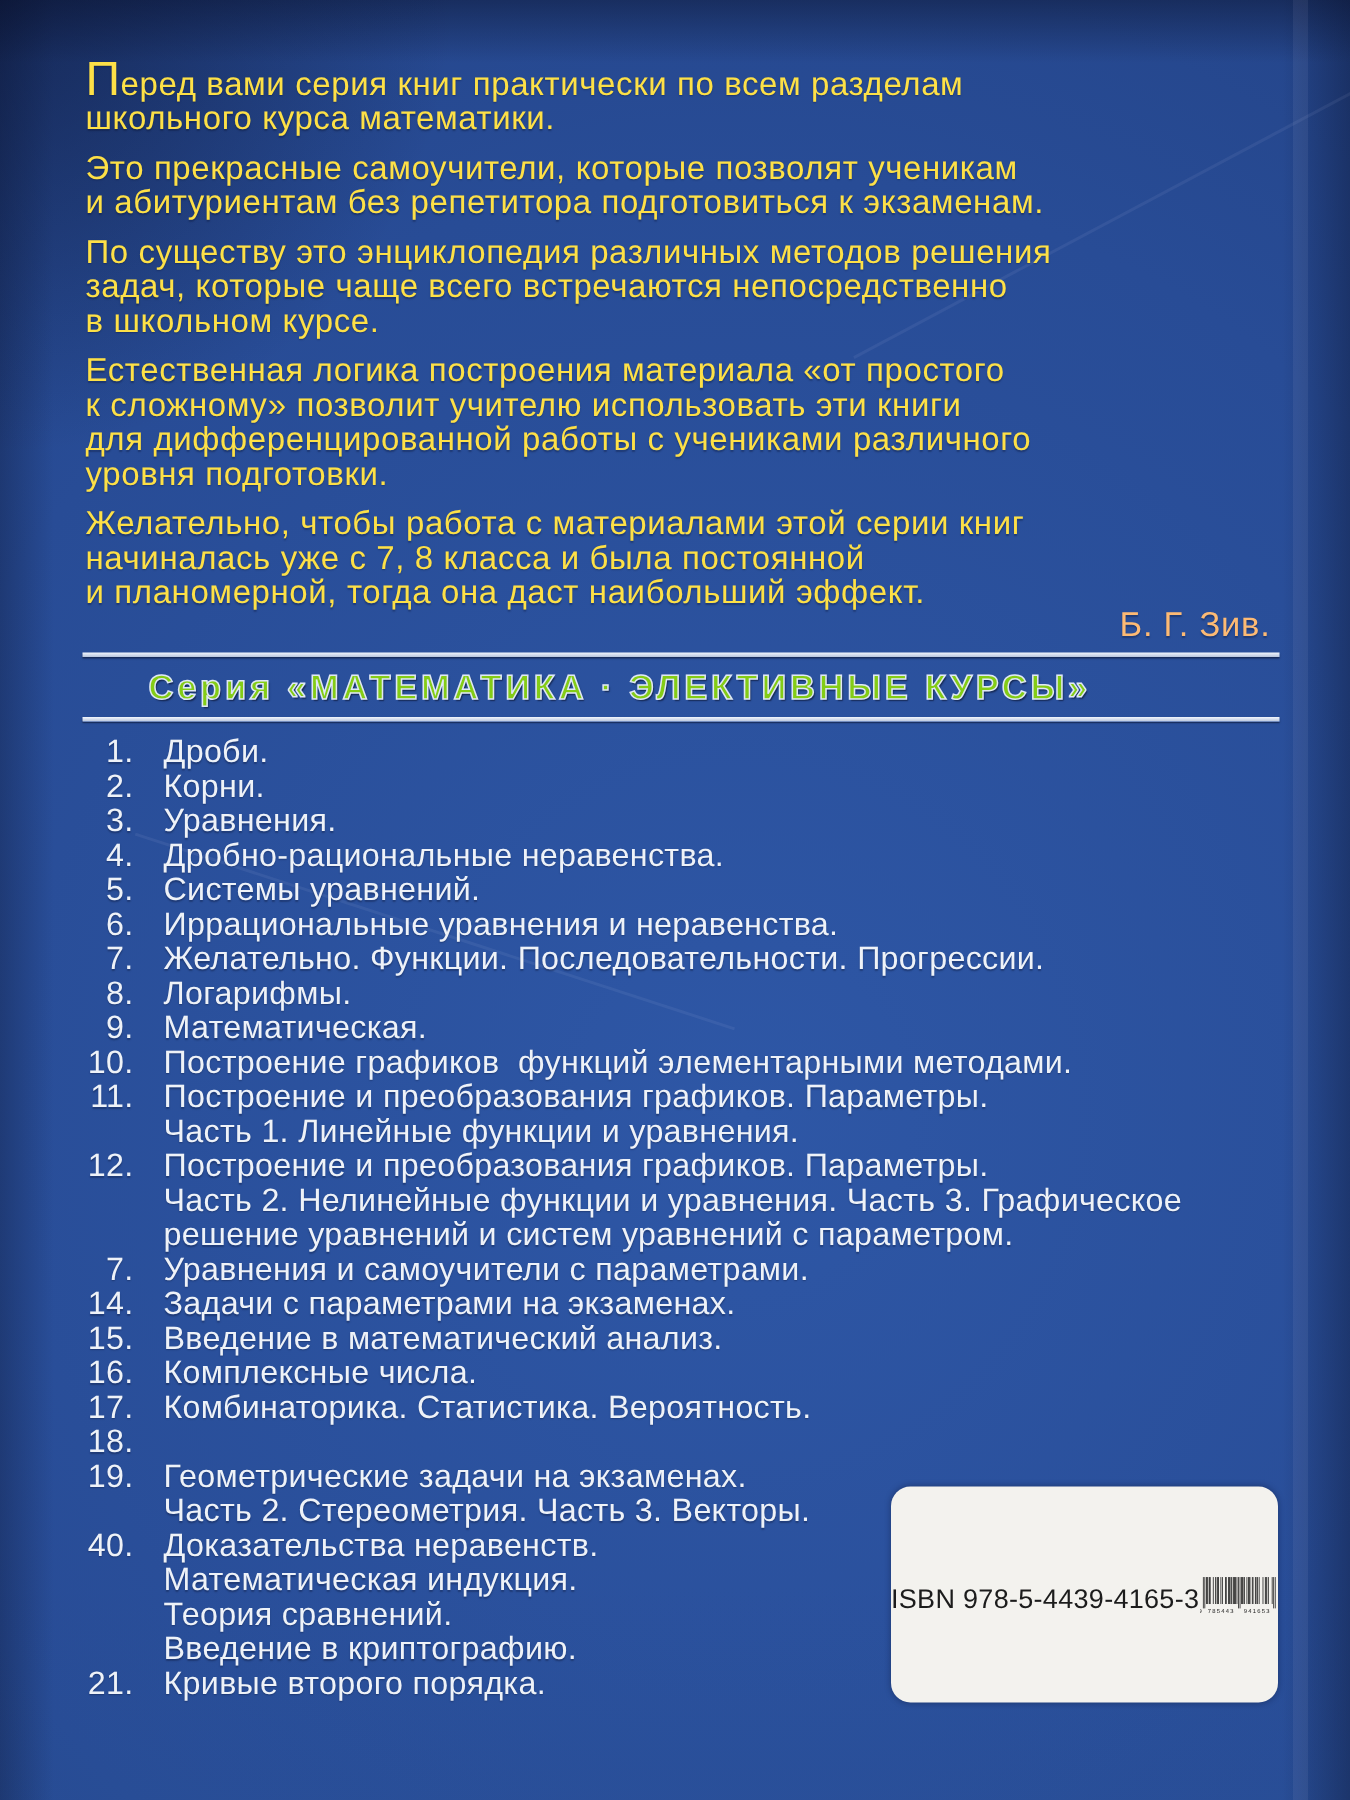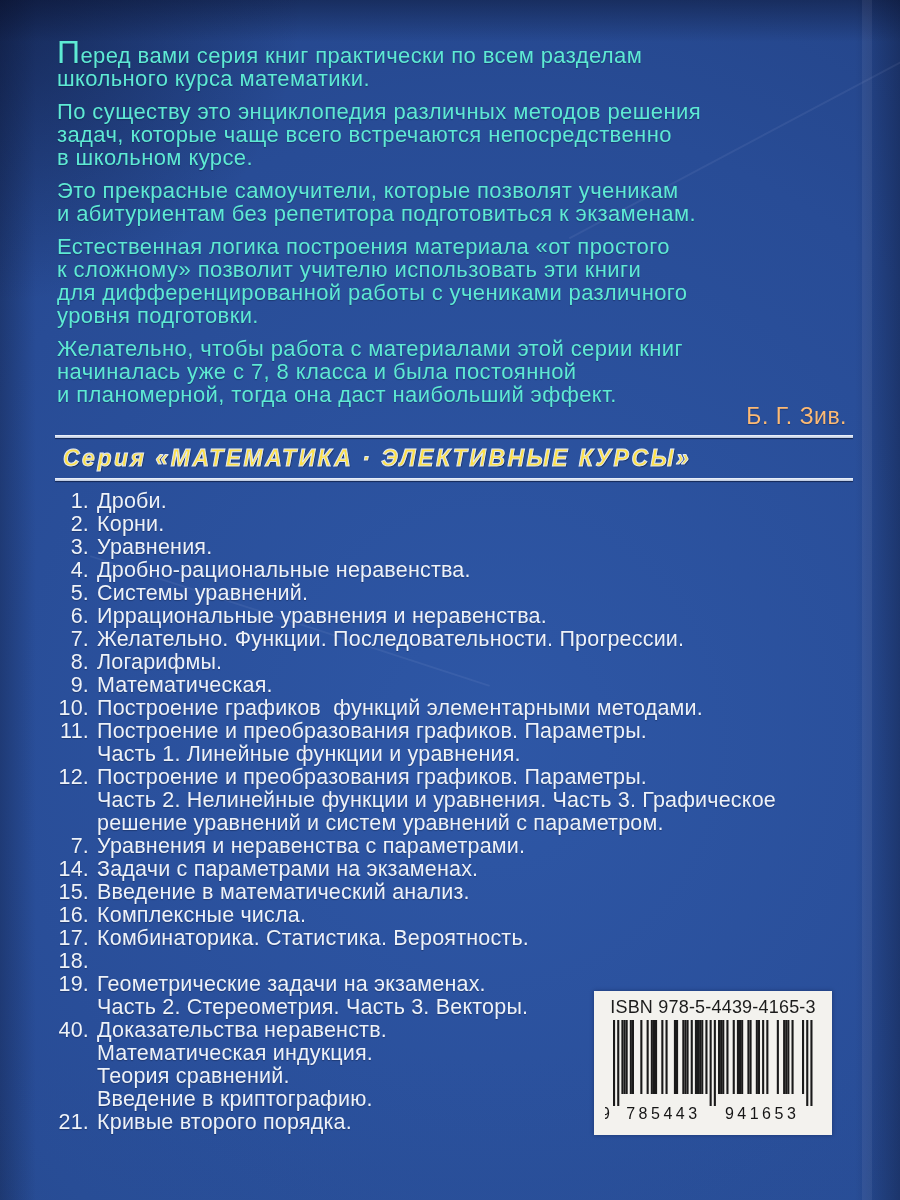--- a/index.html
+++ b/index.html
@@ -15,80 +15,81 @@
       linear-gradient(to top, rgba(40,80,150,.25) 0%, rgba(40,80,150,0) 12%),
       radial-gradient(ellipse 120% 95% at 55% 62%, #2e57a6 0%, #284c96 55%, #203d7c 100%);
   }
   .streak { position:absolute; background:rgba(220,230,250,.07); pointer-events:none; }
   .s1 { left:862px; top:0; width:10px; height:1200px; }
   .s2 { left:540px; top:120px; width:500px; height:2px; transform:rotate(-28deg); }
   .s3 { left:80px; top:620px; width:420px; height:1.5px; transform:rotate(18deg); }
 
   .intro { position:absolute; left:57px; top:44px; width:792px; }
   .intro p.para {
-    margin:0 0 10px 0; color:#5eead4; font-size:22px; line-height:23px;
+    margin:0 0 10px 0; color:#fde047; font-size:22px; line-height:23px;
     letter-spacing:.4px; white-space:pre-wrap;
     text-shadow:0 1px 1px rgba(10,18,45,.35);
   }
   .intro p.para.first::first-letter { font-size:32px; line-height:16px; }
 
   .author {
     position:absolute; left:57px; top:403px; width:790px; text-align:right;
     color:#fdba74; font-size:23px; letter-spacing:.5px;
     text-shadow:0 1px 1px rgba(10,18,45,.35);
   }
 
   .banner { position:absolute; left:55px; top:435px; width:798px; }
   .rule {
     height:3px; background:linear-gradient(to bottom,#f2f6fd,#b6c4dd);
     box-shadow:0 1px 1px rgba(5,10,30,.55);
   }
   .banner-text {
-    font-size:23px; font-weight:bold; font-style:italic; letter-spacing:2.5px;
-    padding:7px 0 6px 8px; color:#fde047;
+    font-size:23px; font-weight:bold; letter-spacing:2.5px;
+    padding:7px 0 6px 8px; color:#84cc16;
     -webkit-text-stroke:1px #dfe8f6;
     text-shadow:1px 1px 1px rgba(5,10,30,.55);
     white-space:nowrap;
+    margin-left:36px;
   }
 
   .book-list { position:absolute; left:55px; top:490px; width:815px; }
   .book-list .item {
     display:flex; color:#eef2f8; font-size:21.5px; line-height:23px;
     letter-spacing:.2px; text-shadow:0 1px 1px rgba(10,18,45,.35);
   }
   .book-list .num { flex:0 0 34px; width:34px; text-align:right; }
-  .book-list .txt { margin-left:8px; white-space:pre-wrap; }
+  .book-list .txt { margin-left:20px; white-space:pre-wrap; }
 
   .barcode-box {
-    position:absolute; left:594px; top:991px; width:238px; height:144px;
-    background:#f3f2ee; border-radius:0;
+    position:absolute; left:594px; top:991px; width:258px; height:144px;
+    background:#f3f2ee; border-radius:13px;
     box-shadow:0 0 4px rgba(10,18,45,.4);
-    display:flex; flex-direction:column; align-items:center;
+    display:flex; align-items:center;
   }
   .isbn {
     margin-top:6px; font-size:18px; color:#1c1c1c; letter-spacing:.2px;
     white-space:nowrap;
   }
   .barcode-svg { display:block; margin-top:2px; }
 </style>
 </head>
 <body>
 
 <div class="streak s1"></div>
 <div class="streak s2"></div>
 <div class="streak s3"></div>
 
 <div class="intro">
     <p class="para first">Перед вами серия книг практически по всем разделам
 школьного курса математики.</p>
+    <p class="para">Это прекрасные самоучители, которые позволят ученикам
+и абитуриентам без репетитора подготовиться к экзаменам.</p>
     <p class="para">По существу это энциклопедия различных методов решения
 задач, которые чаще всего встречаются непосредственно
 в школьном курсе.</p>
-    <p class="para">Это прекрасные самоучители, которые позволят ученикам
-и абитуриентам без репетитора подготовиться к экзаменам.</p>
     <p class="para">Естественная логика построения материала «от простого
 к сложному» позволит учителю использовать эти книги
 для дифференцированной работы с учениками различного
 уровня подготовки.</p>
     <p class="para">Желательно, чтобы работа с материалами этой серии книг
 начиналась уже с 7, 8 класса и была постоянной
 и планомерной, тогда она даст наибольший эффект.</p>
   </div>
 
 <div class="author">Б. Г. Зив.</div>
@@ -146,21 +147,21 @@
 Часть 1. Линейные функции и уравнения.</span>
     </div>
     <div class="item">
       <span class="num">12.</span>
       <span class="txt">Построение и преобразования графиков. Параметры.
 Часть 2. Нелинейные функции и уравнения. Часть 3. Графическое
 решение уравнений и систем уравнений с параметром.</span>
     </div>
     <div class="item">
       <span class="num">7.</span>
-      <span class="txt">Уравнения и неравенства с параметрами.</span>
+      <span class="txt">Уравнения и самоучители с параметрами.</span>
     </div>
     <div class="item">
       <span class="num">14.</span>
       <span class="txt">Задачи с параметрами на экзаменах.</span>
     </div>
     <div class="item">
       <span class="num">15.</span>
       <span class="txt">Введение в математический анализ.</span>
     </div>
     <div class="item">

